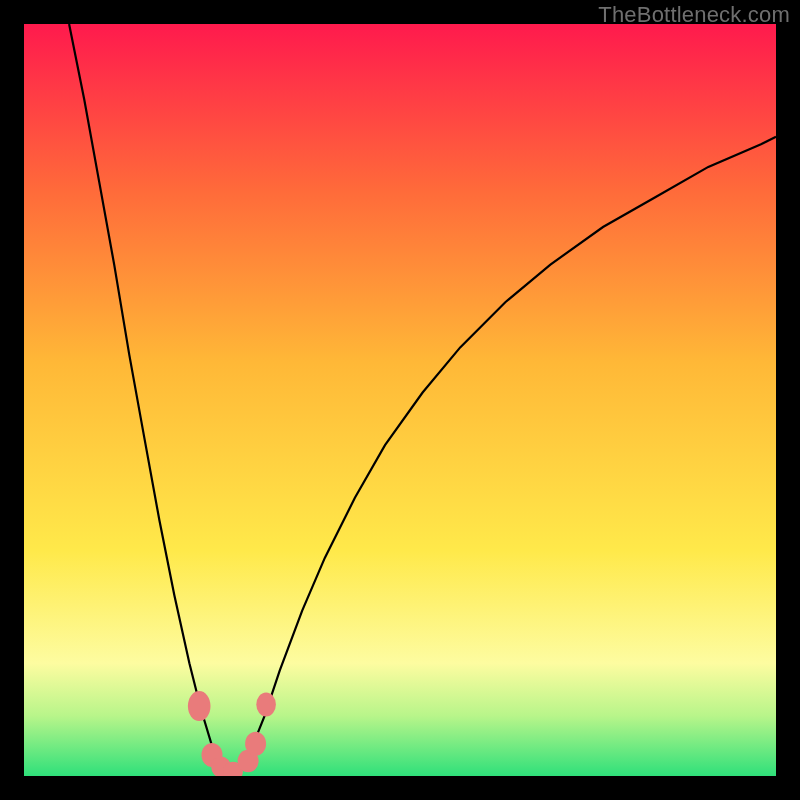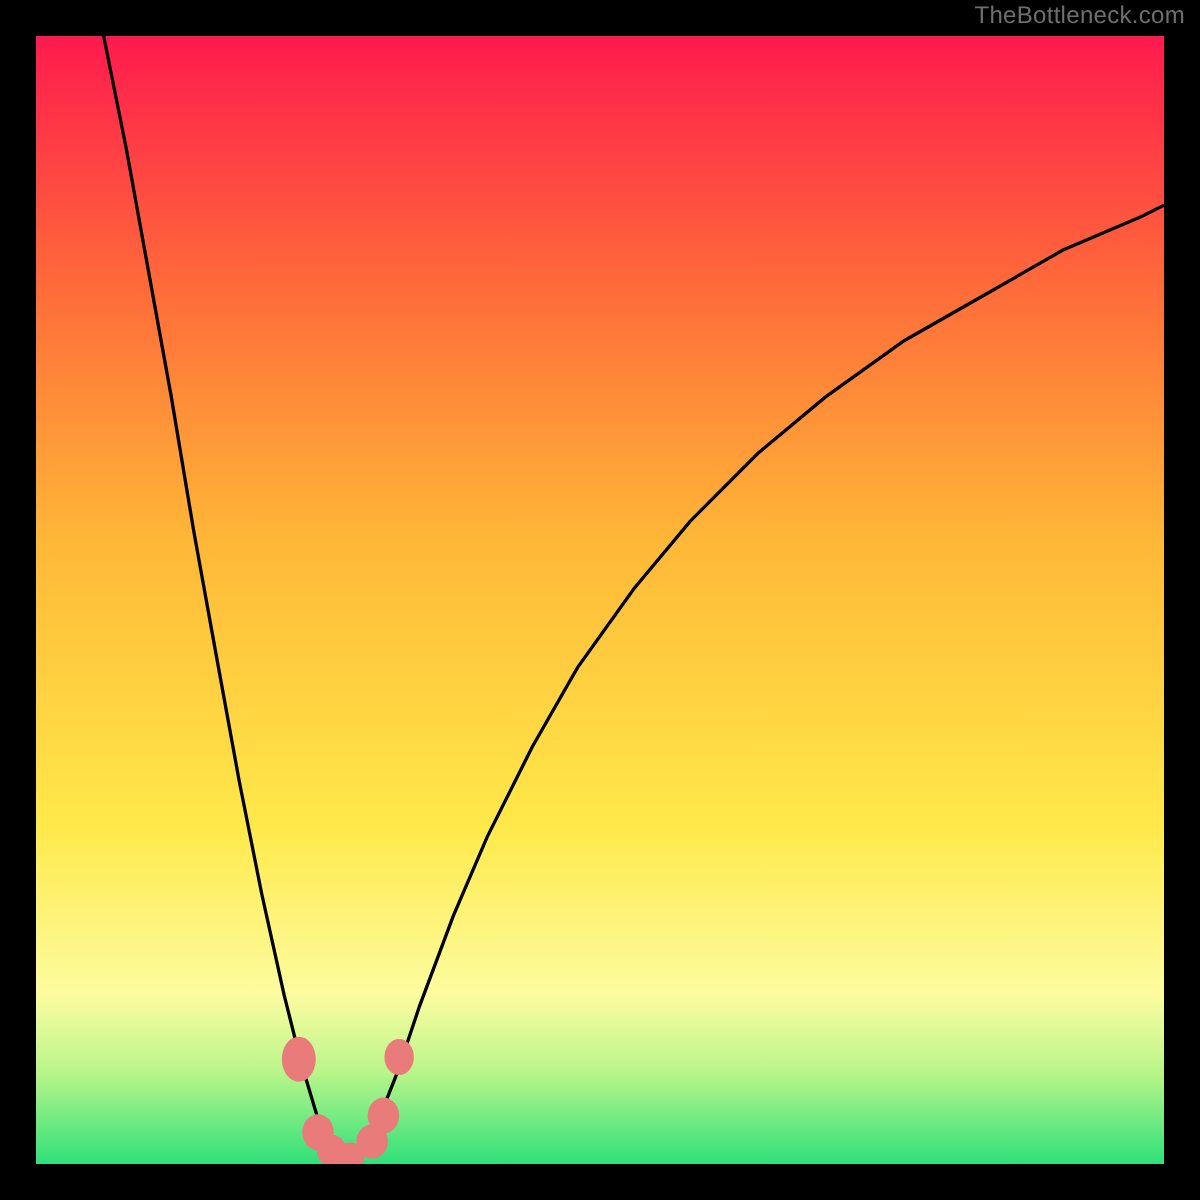--- a/index.html
+++ b/index.html
@@ -23,21 +23,21 @@
     left: 0;
     top: 0;
     width: 752px;
     height: 752px;
   }
   .watermark {
     position: absolute;
     top: 2px;
     right: 10px;
     font-family: Arial, Helvetica, sans-serif;
-    font-size: 16px;
+    font-size: 22px;
     font-weight: 500;
     color: #6f6f6f;
     letter-spacing: 0.2px;
     text-align: left;
     user-select: none;
   }
 </style>
 </head>
 <body>
 

